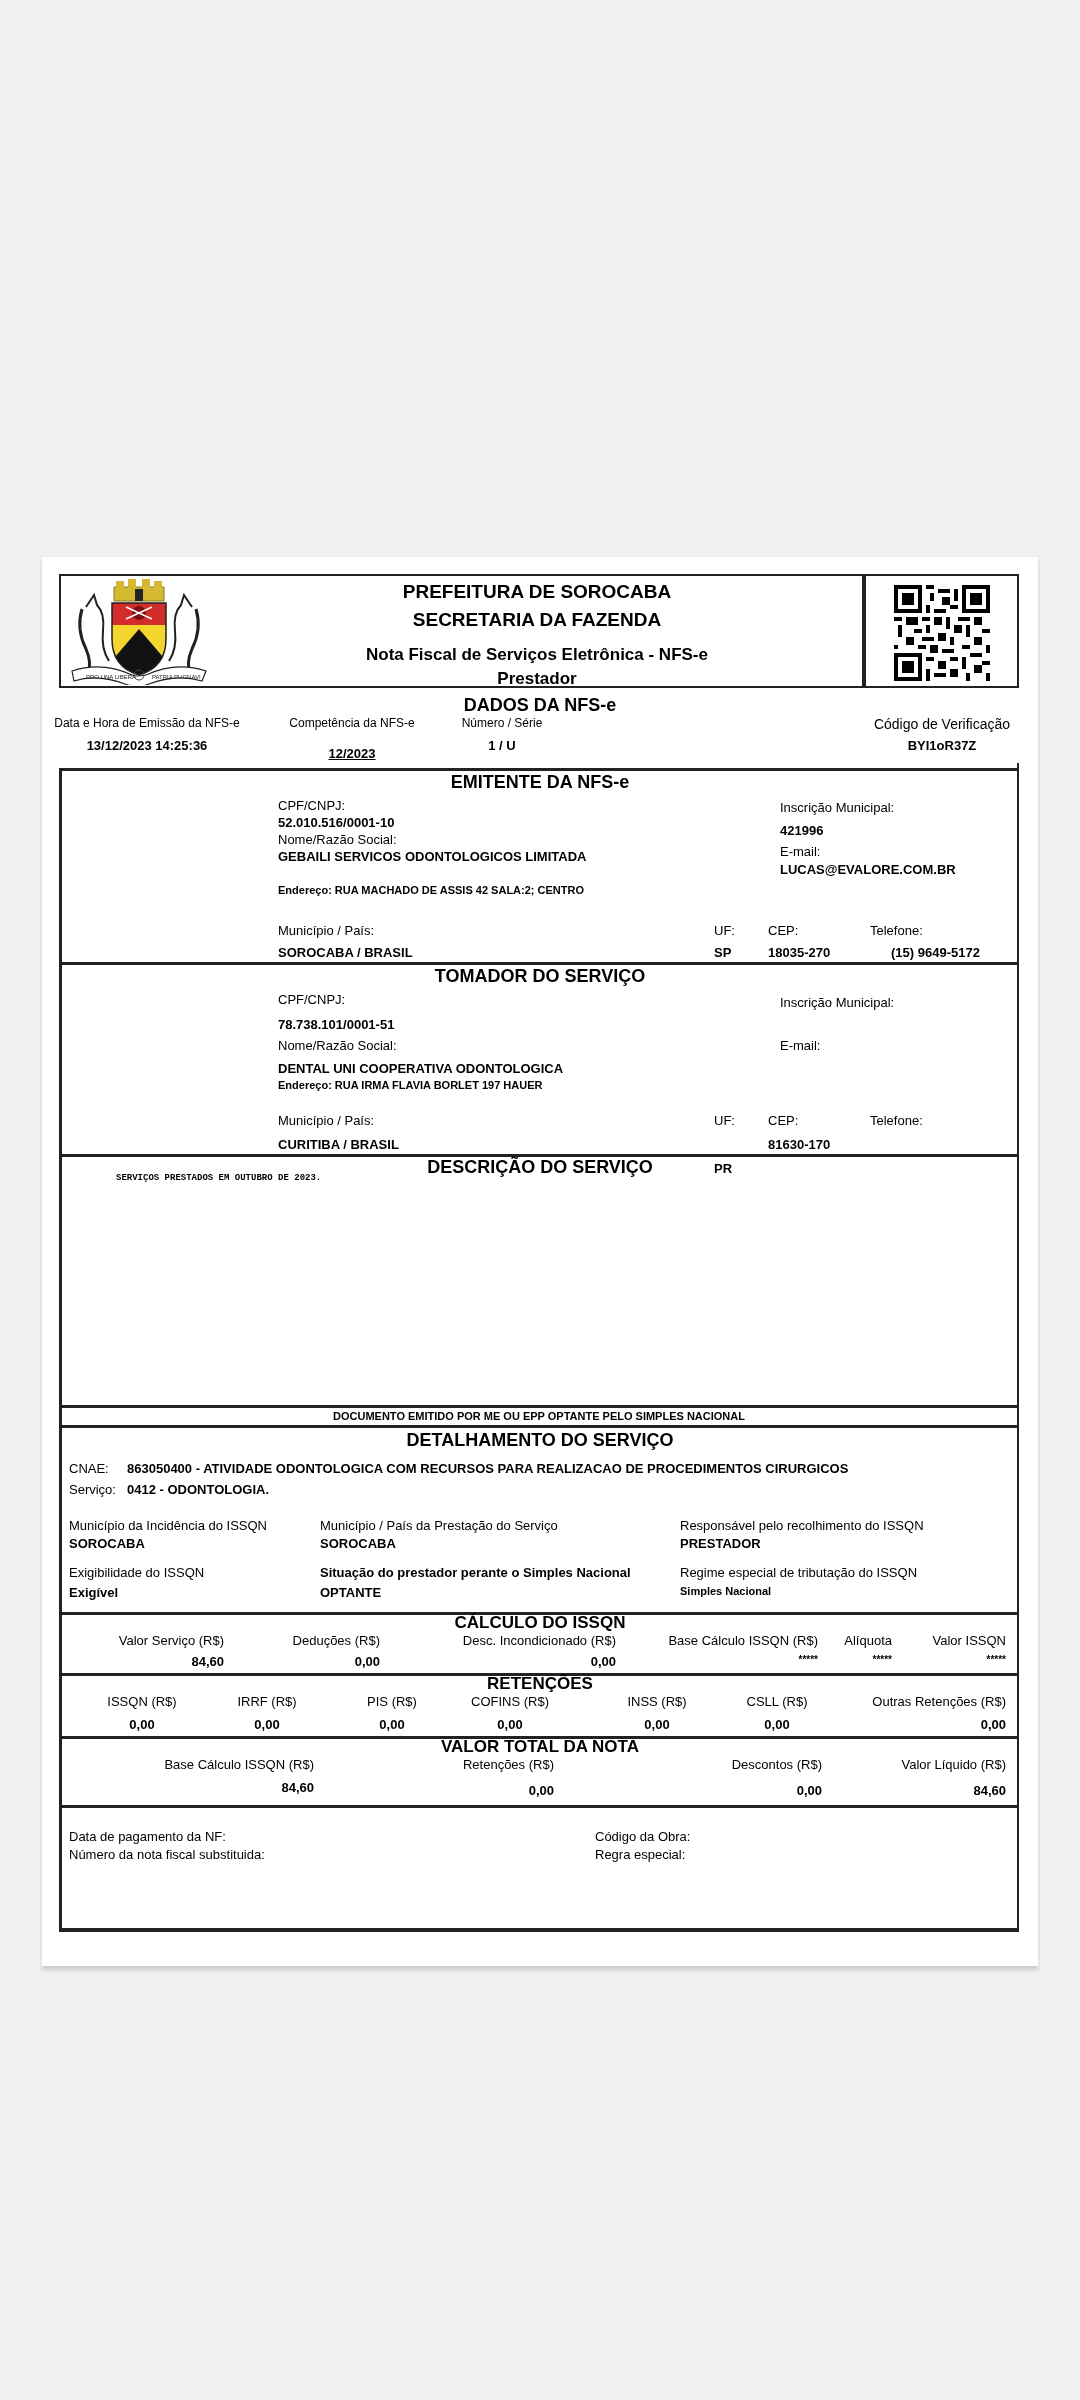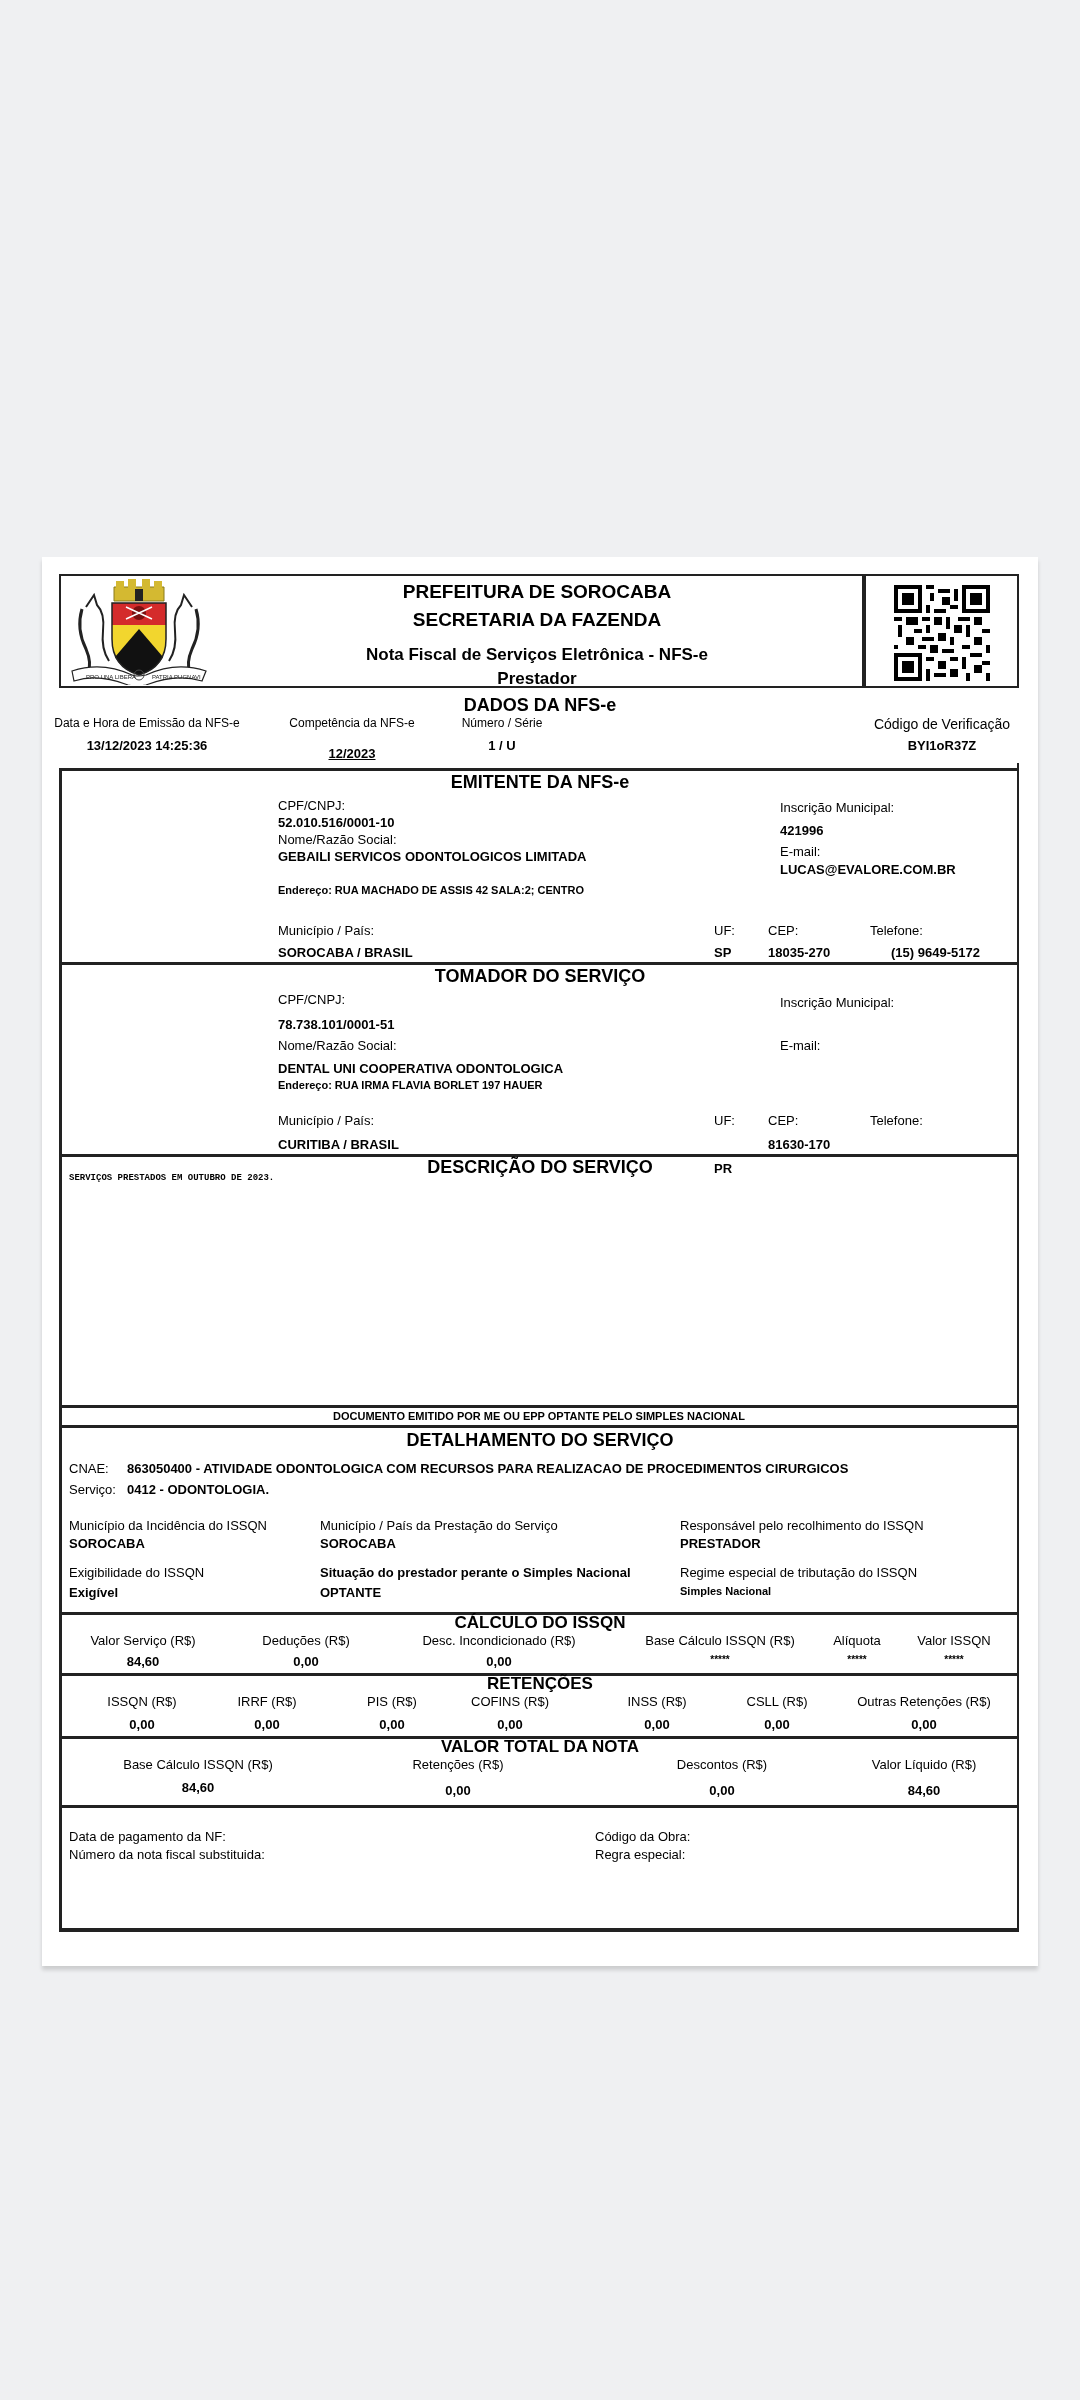--- a/index.html
+++ b/index.html
@@ -12,22 +12,22 @@
     background:#fff; box-shadow:0 4px 4px rgba(0,0,0,0.15);
   }
   .abs { position:absolute; }
   .b { font-weight:bold; }
   .hline { position:absolute; height:0; border-top:3px solid #222; }
   .vline { position:absolute; width:0; border-left:3px solid #222; }
   .lbl { font-size:13px; white-space:nowrap; }
   .val { font-size:13px; font-weight:bold; white-space:nowrap; }
   .sec-title { position:absolute; left:0; width:100%; text-align:center; font-weight:bold; font-size:18px; }
   .center { text-align:center; }
-  .right { text-align:center; }
-  .mono { font-family:"Liberation Mono", monospace; font-size:9px; }
+  .right { text-align:right; }
+  .mono { font-family:"Liberation Mono", monospace; font-size:9px;margin-left:47px; }
 </style>
 </head>
 <body>
 
 <div class="page">
 
   <div class="abs" style="left:17px; top:17px; width:960px; height:114px; border:2px solid #222; box-sizing:border-box;"></div>
   <div class="vline" style="left:820px; top:17px; height:114px; border-left-width:4px;"></div>
 
   <div class="abs" style="left:22px; top:22px; width:150px; height:106px;">

